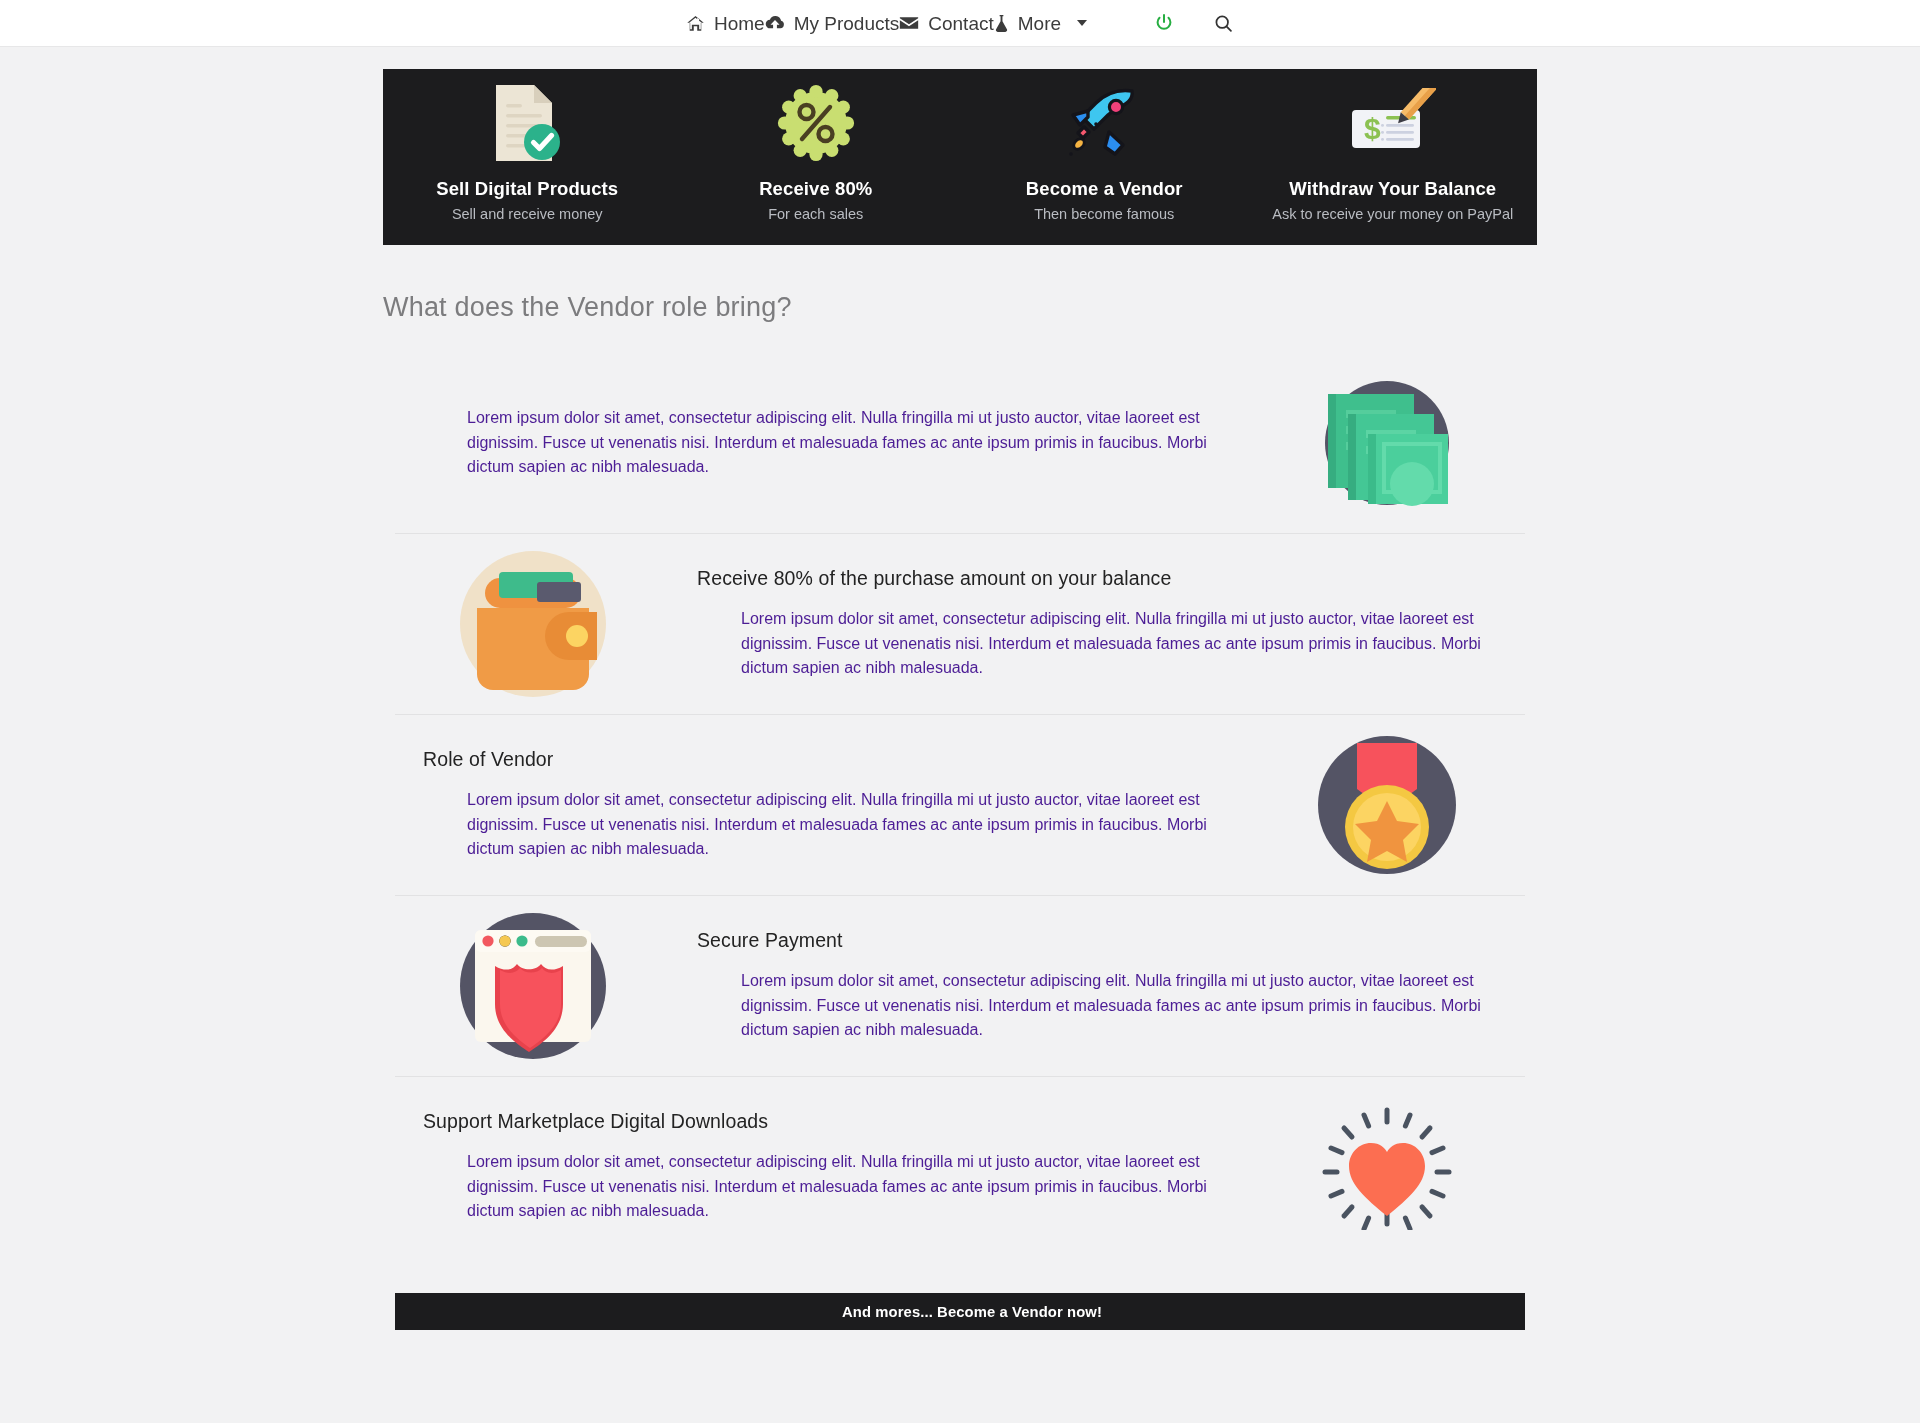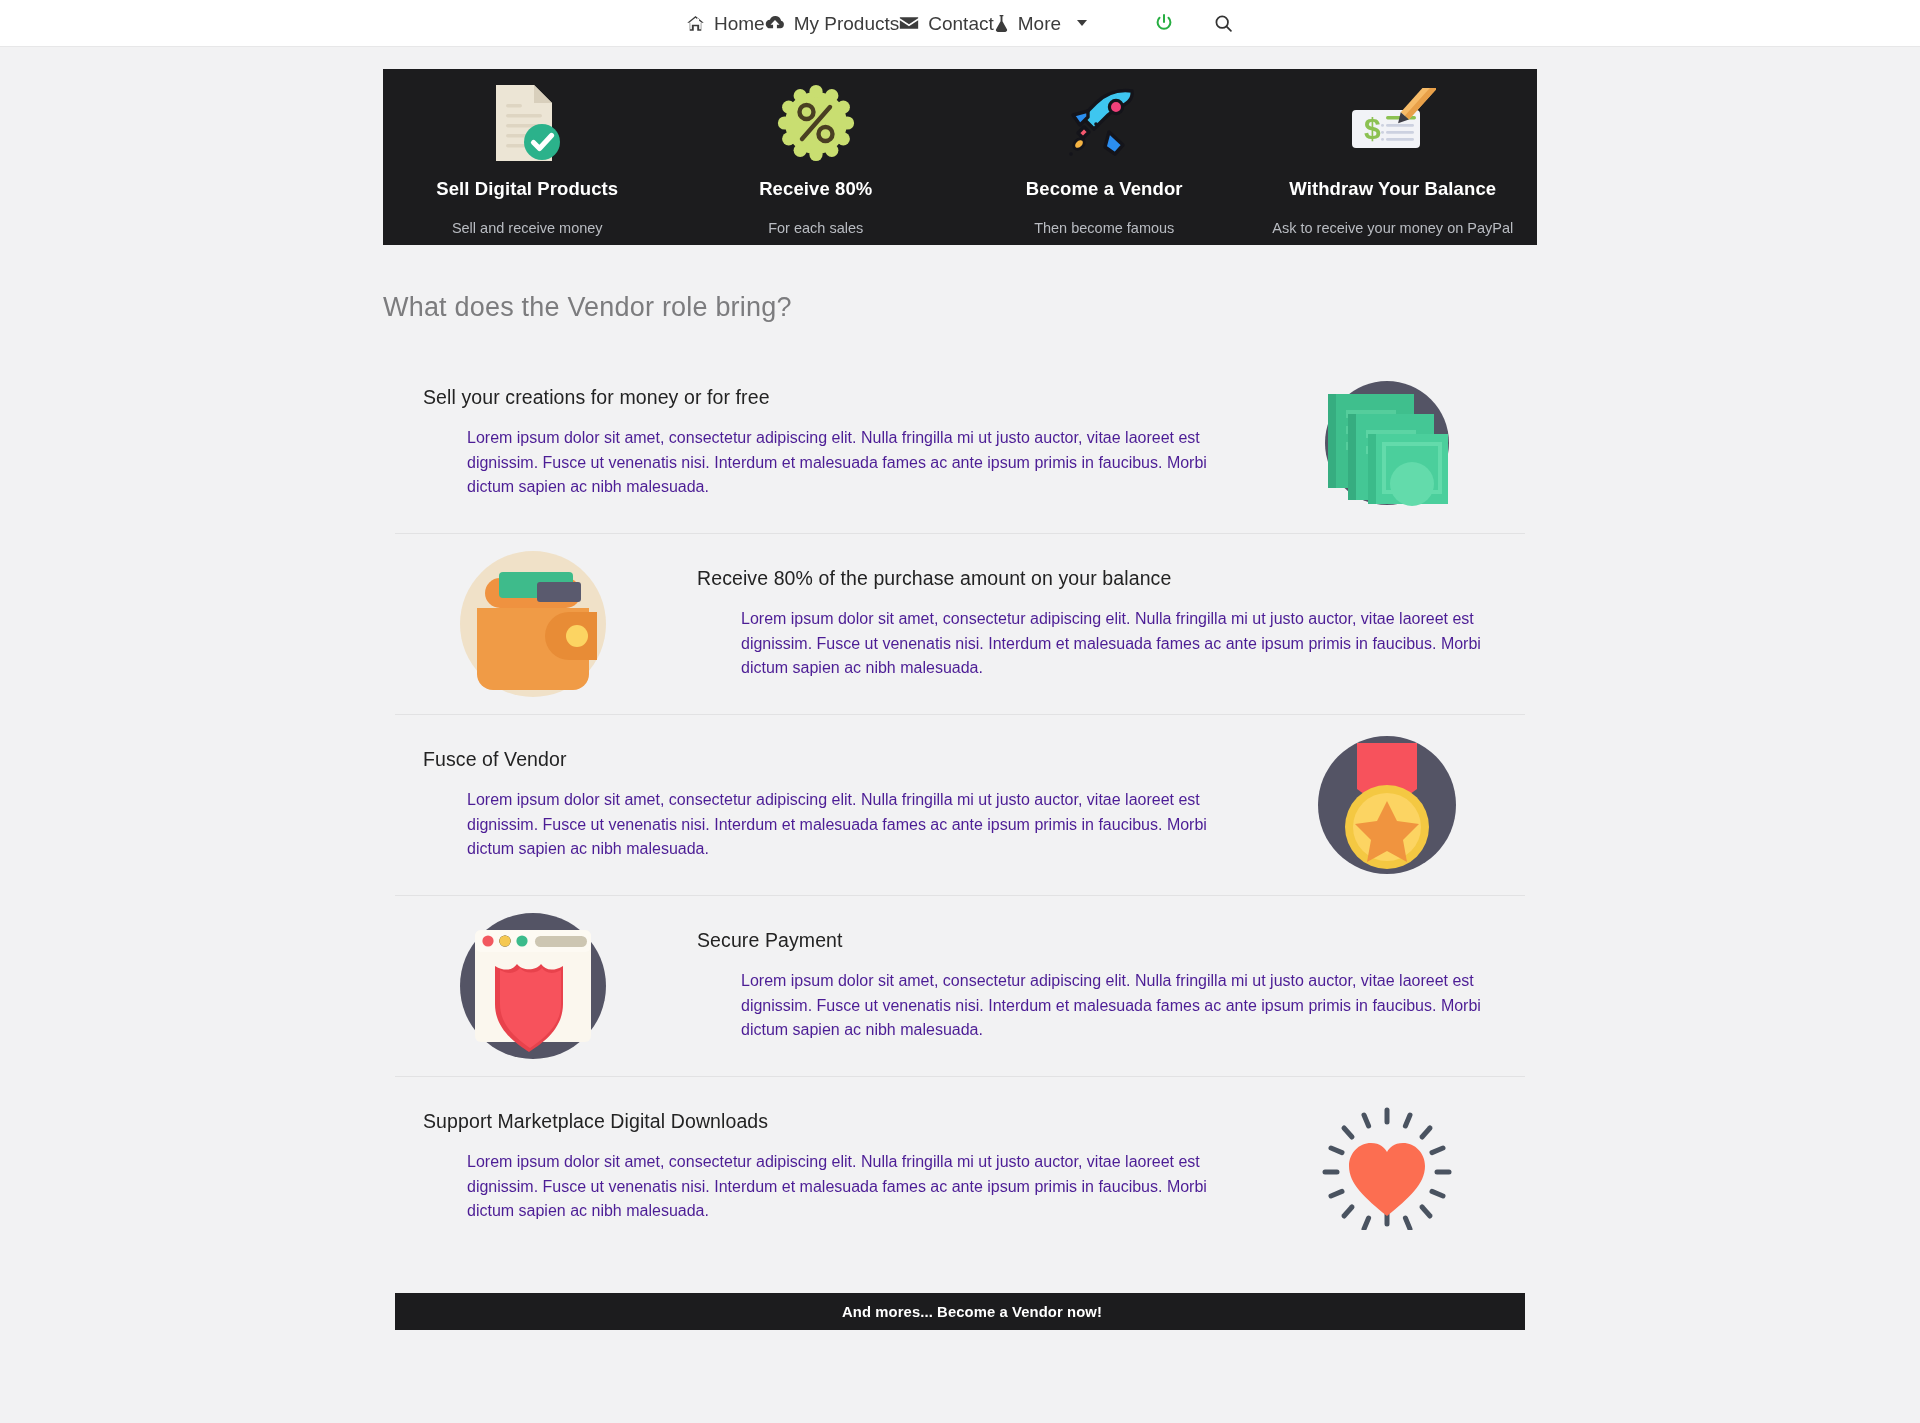--- a/index.html
+++ b/index.html
@@ -84,21 +84,21 @@
     color: #ffffff;
     font-size: 18.5px;
     font-weight: bold;
     margin-top: 14px;
     letter-spacing: .1px;
     white-space: nowrap;
   }
   .banner-sub {
     color: #b9bcc2;
     font-size: 14.5px;
-    margin-top: 20px;
+    margin-top: 6px;
     white-space: nowrap;
   }
 
   
   .section-heading {
     text-align: left;
     font-size: 27px;
     color: #7c7c7e;
     font-weight: normal;
     margin-top: 47px;
@@ -353,21 +353,20 @@
           </g>
           <g>
             <rect x="44" y="54" width="80" height="70" fill="#4bcf9c"></rect>
             <rect x="44" y="54" width="8" height="70" fill="#3bbb8a"></rect>
             <path d="M60 64h56v48H60z" fill="none" stroke="#63dbab" stroke-width="4"></path>
             <circle cx="88" cy="104" r="22" fill="#63dbab"></circle>
           </g>
         </svg>
       </div>
       <div class="feature-text">
-        <h3 class="feature-title">Sell your creations for money or for free</h3>
         <p class="feature-body">Lorem ipsum dolor sit amet, consectetur adipiscing elit. Nulla fringilla mi ut justo auctor, vitae laoreet est dignissim. Fusce ut venenatis nisi. Interdum et malesuada fames ac ante ipsum primis in faucibus. Morbi dictum sapien ac nibh malesuada.</p>
       </div>
     </div>
     <div class="divider"></div>
 
     <div class="feature-row">
       <div class="feature-art">
         <svg width="148" height="148" viewBox="0 0 148 148">
           <circle cx="74" cy="74" r="73" fill="#f0e1c8"></circle>
           <rect x="26" y="28" width="96" height="30" rx="15" fill="#ef9240"></rect>
@@ -389,21 +388,21 @@
       <div class="feature-art">
         <svg width="140" height="140" viewBox="0 0 140 140">
           <circle cx="70" cy="70" r="69" fill="#545465"></circle>
           <path d="M40 8h60v46L70 76 40 54z" fill="#f7525c"></path>
           <circle cx="70" cy="92" r="42" fill="#f4c842"></circle>
           <circle cx="70" cy="92" r="34" fill="#fcd462"></circle>
           <path d="M70 66l10 20 22 3-16 16 4 22-20-11-20 11 4-22-16-16 22-3z" fill="#f0943f"></path>
         </svg>
       </div>
       <div class="feature-text">
-        <h3 class="feature-title">Fusce of Vendor</h3>
+        <h3 class="feature-title">Role of Vendor</h3>
         <p class="feature-body">Lorem ipsum dolor sit amet, consectetur adipiscing elit. Nulla fringilla mi ut justo auctor, vitae laoreet est dignissim. Fusce ut venenatis nisi. Interdum et malesuada fames ac ante ipsum primis in faucibus. Morbi dictum sapien ac nibh malesuada.</p>
       </div>
     </div>
     <div class="divider"></div>
 
     <div class="feature-row">
       <div class="feature-art">
         <svg width="148" height="148" viewBox="0 0 148 148">
           <circle cx="74" cy="74" r="73" fill="#545465"></circle>
           <rect x="16" y="18" width="116" height="112" rx="6" fill="#fbf7ee"></rect>

